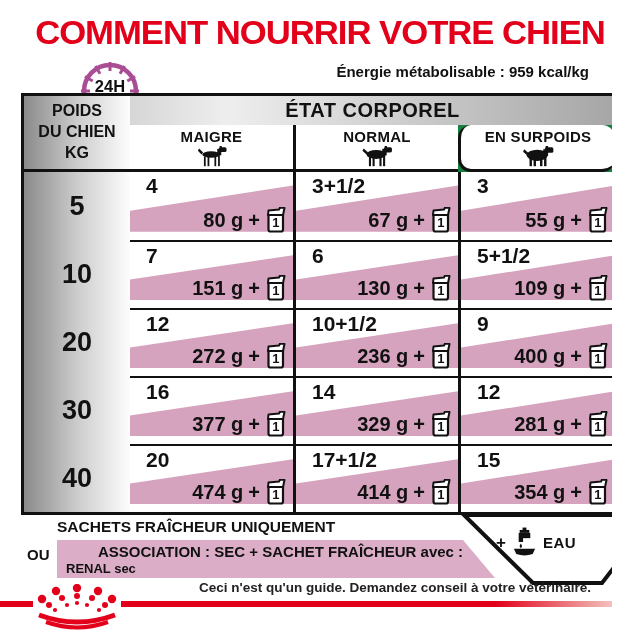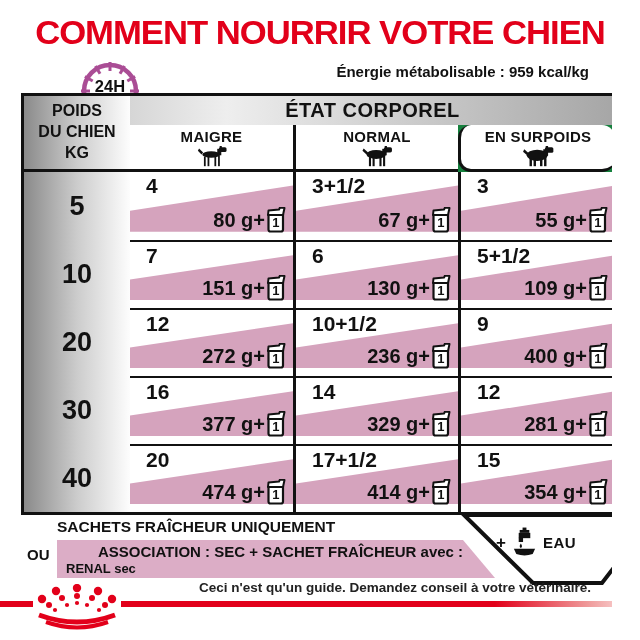--- a/index.html
+++ b/index.html
@@ -38,21 +38,21 @@
   .c4l{grid-column:4;border-left:3px solid var(--ink);border-radius:13px;}
   .wcell{grid-column:1;background:linear-gradient(to right,#8a8a8a,#cccccc 50%,#fdfdfd);
          display:flex;align-items:center;justify-content:center;
          font-size:27px;font-weight:800;}
   .cell{position:relative;overflow:hidden;background:#fff;box-sizing:border-box;}
   .cell.colb{border-left:3px solid var(--ink);}
   .cell.rt{border-top:2px solid var(--ink);}
   .wedge{position:absolute;inset:0;background:var(--pink);
          clip-path:polygon(0 57%,100% 20%,100% 88%,0 88%);}
   .count{position:absolute;top:2px;left:16px;font-size:21px;font-weight:800;}
-  .grams{position:absolute;right:7px;bottom:7px;display:flex;align-items:center;
+  .grams{position:absolute;right:7px;bottom:7px;display:flex;align-items:center;gap:5px;
          font-size:20px;font-weight:800;}
 
   
   .opt1{position:absolute;left:57px;top:518px;font-size:15.5px;font-weight:800;}
   .ou{position:absolute;left:27px;top:546px;font-size:15px;font-weight:800;}
   .banner{position:absolute;left:57px;top:540px;width:438px;height:38px;background:var(--pink2);
           clip-path:polygon(0 0,calc(100% - 32px) 0,100% 100%,0 100%);
           padding:3px 0 0 9px;box-sizing:border-box;}
   .banner .l1{font-size:15px;font-weight:800;text-align:center;}
   .banner .l2{font-size:13px;font-weight:800;margin-top:1px;}

